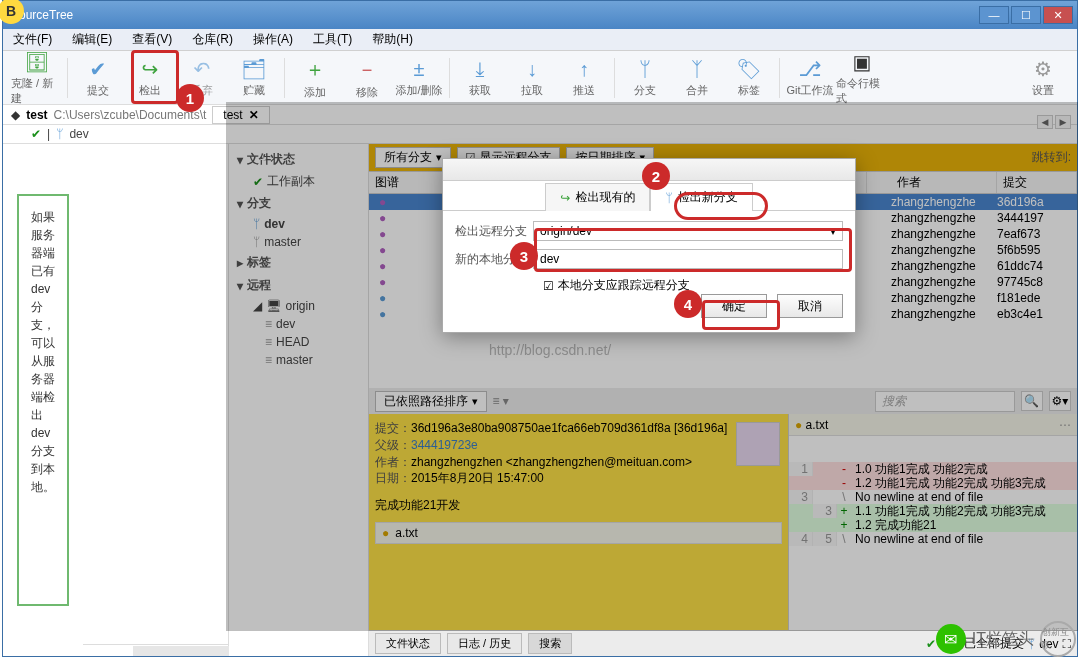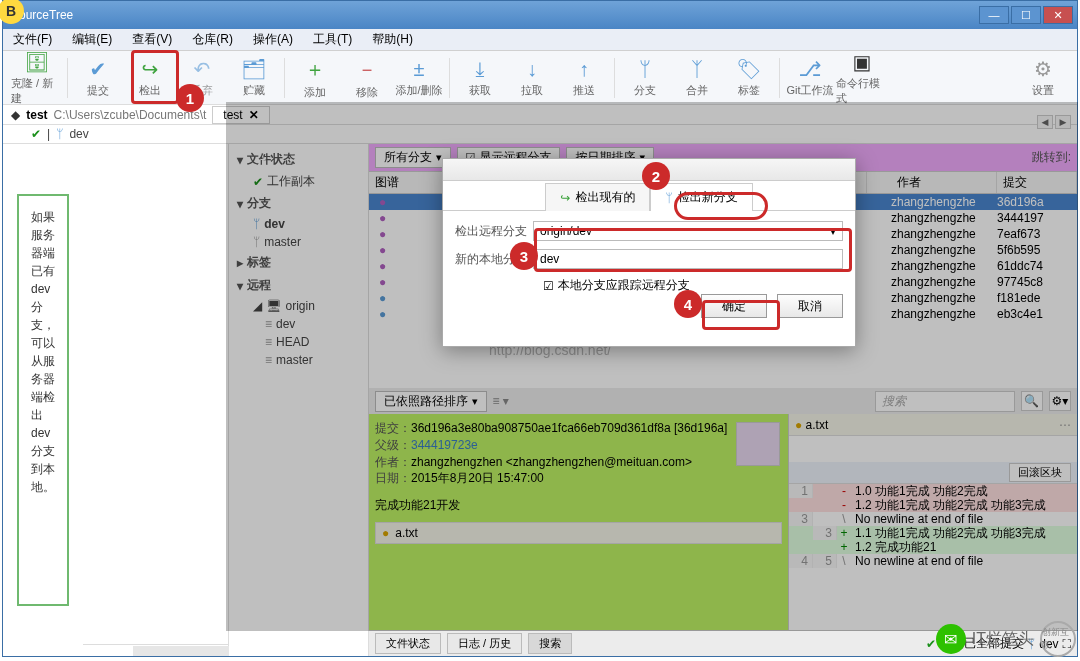--- a/index.html
+++ b/index.html
@@ -32,36 +32,36 @@
 .rbtn.g{ color:#fff; background:linear-gradient(#7fc77f,#3fa33f);}
 .rbtn.b{ color:#fff; background:linear-gradient(#6aa8e8,#3b7fc7);}
 .rbtn.r{ color:#fff; background:linear-gradient(#e87a6a,#c74b3b);}
 .rbtn .mini { font-size:10px; position:relative; left:-3px; top:-5px; color:#fff;}
 .tree { width: 140px; background: #fff; border-right: 1px solid #ddd; padding: 4px 0; }
 .treehdr { font-weight: bold; color: #555; padding: 3px 8px; display:flex; align-items:center; gap:4px;}
 .treeitem { padding: 2px 8px 2px 24px; display:flex; align-items:center; gap:4px; color:#444;}
 .treeitem.sub { padding-left: 36px; }
 .treeitem .ic { font-size:12px; }
 .main { flex: 1; background: #f2f2f2; display: flex; flex-direction: column; }
-.filtbar { height: 28px; background: #f0abfc; display: flex; align-items: center; padding: 0 6px; gap: 6px; border-bottom:1px solid #ccc;}
+.filtbar { height: 28px; background: #eab308; display: flex; align-items: center; padding: 0 6px; gap: 6px; border-bottom:1px solid #ccc;}
 .ddl { background: #fff; border: 1px solid #bbb; padding: 1px 8px; font-size:11px; display:flex; align-items:center; gap:4px;}
 .jump { margin-left:auto; color:#555;}
 .cols { height: 22px; background: #f6f6f6; display:flex; border-bottom:1px solid #ccc; }
 .col { border-right:1px solid #ddd; padding:3px 6px; display:flex; align-items:center;}
 .col.graph{width:150px;} .col.desc{flex:1;} .col.auth{width:106px;margin-left:24px;} .col.commit{width:80px;}
 .commitrows { height: 194px; background:#fff; position:relative;}
 .crow { height:16px; display:flex; align-items:center; font-size:11px;}
 .crow .g{width:150px; padding-left:10px;} .crow .d{flex:1;} .crow .a{width:106px;} .crow .c{width:80px;}
 .crow.sel { background:#4a86cf; color:#fff;}
 .watermark { position:absolute; top:148px; left:120px; color:#bbb; font-size:14px;}
 .midfilt { height:26px; background:#ececec; display:flex; align-items:center; padding:0 6px; gap:6px;}
 .searchbox { margin-left:auto; border:1px solid #ccc; background:#fff; padding:1px 6px; width:140px; color:#aaa; font-style:italic;}
 .gear { width:22px; height:20px; border:1px solid #ccc; background:#fff; display:flex; align-items:center; justify-content:center;}
 .bottom { flex:1; display:flex; }
-.commitinfo { width:420px; background:#bef264; border-right:1px solid #ccc; padding:6px; font-family:Consolas,monospace; font-size:11px; position:relative;}
+.commitinfo { width:420px; background:#fde047; border-right:1px solid #ccc; padding:6px; font-family:Consolas,monospace; font-size:11px; position:relative;}
 .commitinfo .row { line-height:1.4;}
 .commitinfo .lbl { color:#555; display:inline-block; width:36px;}
 .commitinfo a { color:#3b7fc7; text-decoration:none;}
 .avatar { position:absolute; right:8px; top:8px; width:44px; height:44px; background:#e8d8f0; border:1px solid #ccc;}
 .filebar { margin-top:8px; height:22px; background:#f4f4e8; border:1px solid #ddd; display:flex; align-items:center; padding:0 6px; gap:6px;}
 .diffpane { flex:1; background:#fff; display:flex; flex-direction:column;}
 .diffhdr { height:22px; background:#f4f4e8; border-bottom:1px solid #ddd; display:flex; align-items:center; padding:0 6px;}
 .diffhdr .rbl { margin-left:auto; border:1px solid #ccc; background:#fff; padding:1px 8px; font-size:11px;}
 .diffbody { flex:1; font-family:Consolas,monospace; font-size:10px;}
 .dline { display:flex; height:14px; align-items:center;}
@@ -73,21 +73,21 @@
 .dline.ctx .dsign{color:#999;}
 .footbar { height:26px; background:#ececec; border-top:1px solid #ccc; display:flex; align-items:center; padding:0 6px; gap:6px;}
 .footbtn { background:#e8e8e8; border:1px solid #bbb; padding:2px 10px; font-size:11px;}
 .footbtn.act{ background:#d8d8d8;}
 .rightstat { margin-left:auto; display:flex; align-items:center; gap:4px;}
 .dialog { position:absolute; top:158px; left:442px; width:414px; background:#fff; border:1px solid #aaa; box-shadow:0 4px 20px rgba(0,0,0,0.35); z-index:20;}
 .dlghdr { height:22px; background:linear-gradient(#f6f6f6,#e8e8e8); border-bottom:1px solid #ccc;}
 .tabs { height:30px; display:flex; align-items:flex-end; justify-content:center; gap:0; border-bottom:1px solid #ccc;}
 .tab2 { padding:5px 14px; border:1px solid #ccc; border-bottom:none; background:#f6f6f6; display:flex; align-items:center; gap:5px; position:relative; top:1px;}
 .tab2.act { background:#fff;}
-.dlgbody { padding:10px 12px 28px;}
+.dlgbody { padding:10px 12px 14px;}
 .frow { display:flex; align-items:center; gap:6px; margin-bottom:8px;}
 .frow .flbl { width:72px; text-align:right; color:#555;}
 .fsel { flex:1; border:1px solid #bbb; padding:2px 6px; background:#fff; display:flex;}
 .fsel .arr{ margin-left:auto;}
 .chk { display:flex; align-items:center; gap:4px; margin-left:88px;}
 .dlgbtns { display:flex; justify-content:flex-end; gap:10px; }
 .dlgbtn { width:66px; height:24px; border:1px solid #999; background:linear-gradient(#fdfdfd,#e8e8e8); display:flex; align-items:center; justify-content:center;}
 .callout { position:absolute; border:3px solid #cc2a2a; border-radius:4px; z-index:30; pointer-events:none;}
 .callnum { position:absolute; width:28px; height:28px; border-radius:50%; background:#cc2a2a; color:#fff; display:flex; align-items:center; justify-content:center; font-size:15px; font-weight:bold; z-index:31;}
 .yB { position:absolute; top:-2px; left:-2px; width:26px; height:26px; border-radius:50%; background:#ffd940; color:#333; display:flex; align-items:center; justify-content:center; font-weight:bold; font-size:14px; z-index:40;}
@@ -351,24 +351,20 @@
             <span>a.txt</span>
           </div>
         </div>
         <div class="diffpane">
           <div class="diffhdr">
             <span style="color:#d9a400;">●</span>&nbsp;
             <span>a.txt</span>
             <span style="margin-left:auto;color:#999;">⋯</span>
           </div>
           <div style="height:26px;"></div>
-          <div class="diffhdr" style="background:#eef3fb;">
-            <span style="flex:1"></span>
-            <span class="rbl">回滚区块</span>
-          </div>
           <div class="diffbody" id="diffbody">
               <div class="dline del">
                 <div class="dln">1</div>
                 <div class="dln"></div>
                 <div class="dsign">-</div>
                 <div class="dtxt">1.0 功能1完成 功能2完成</div>
               </div>
               <div class="dline del">
                 <div class="dln"></div>
                 <div class="dln"></div>

